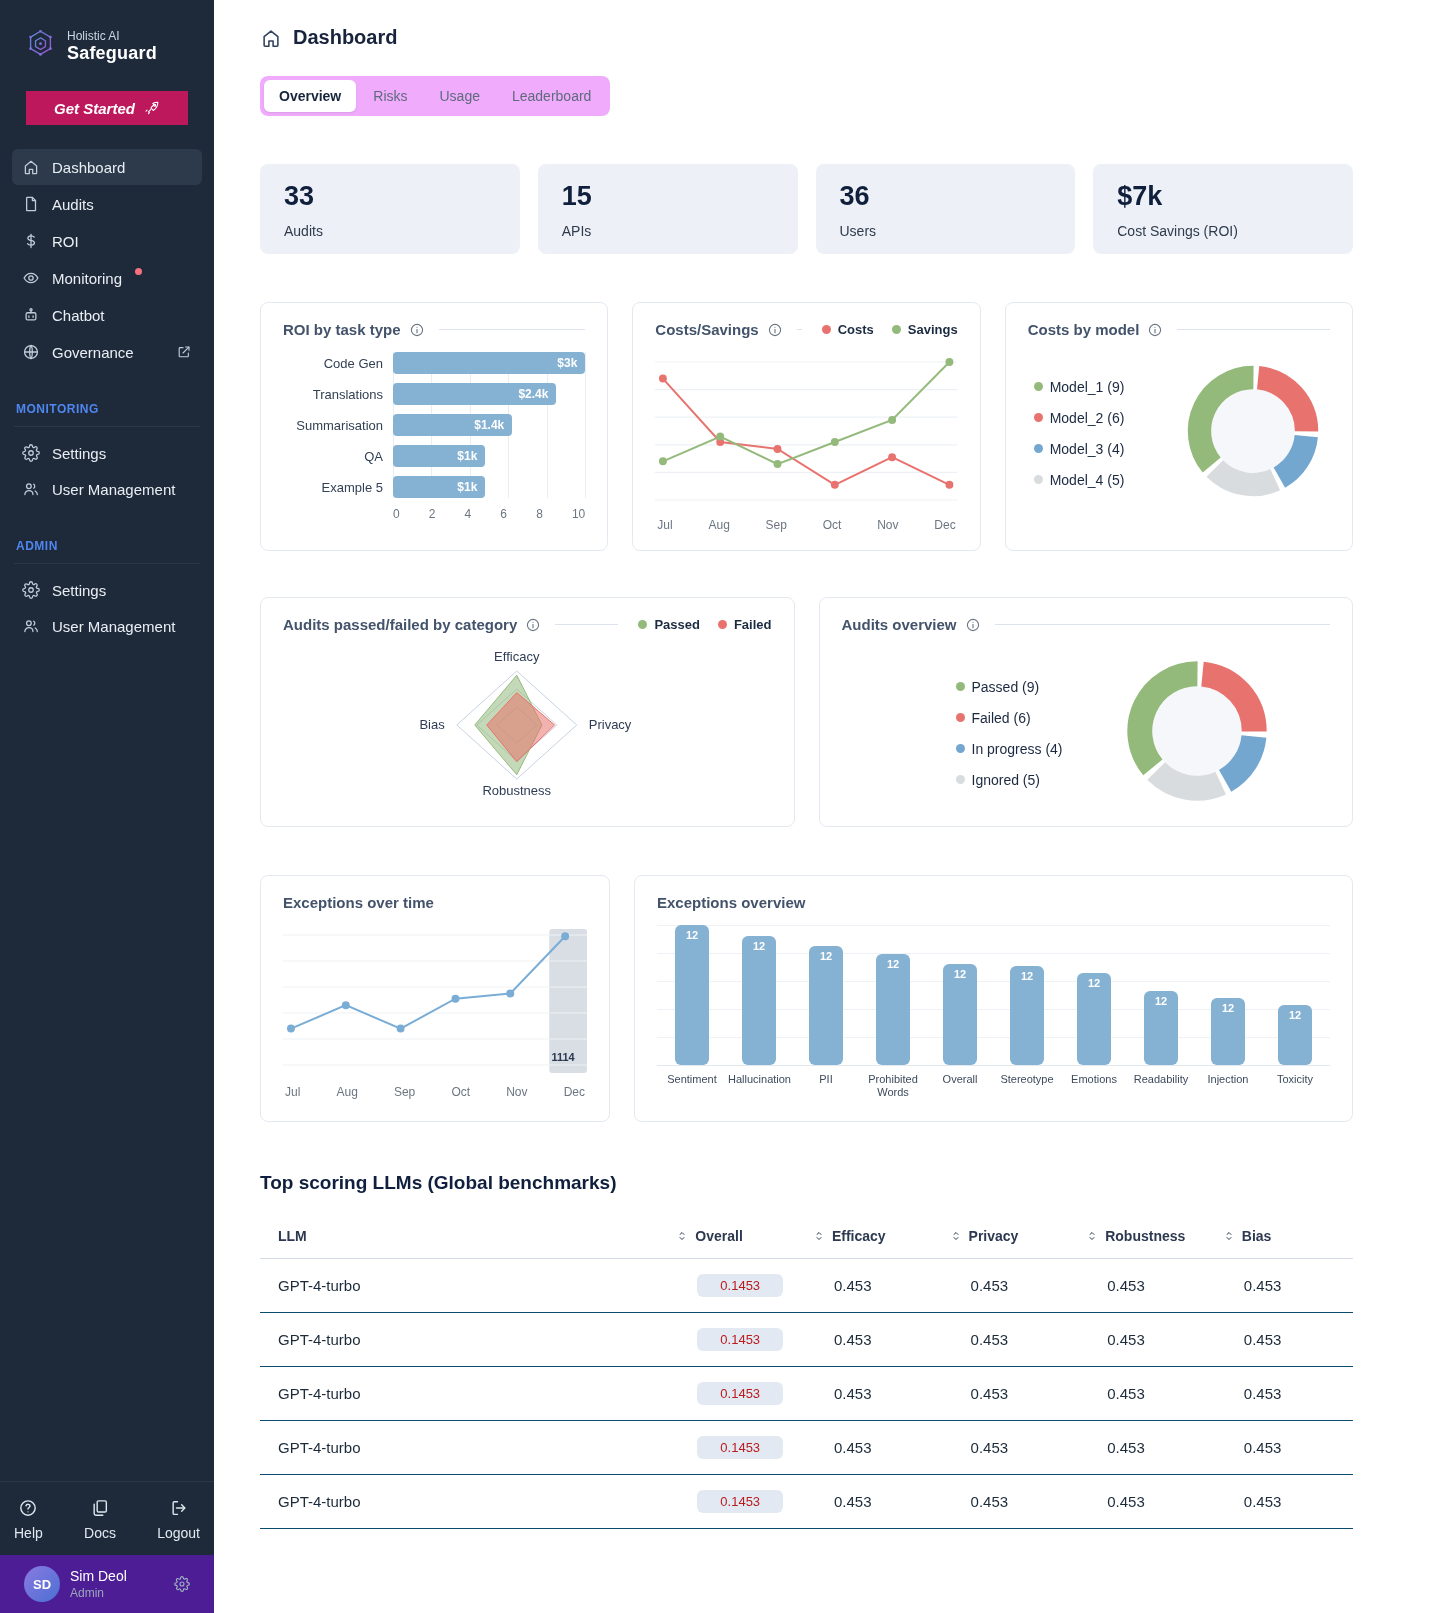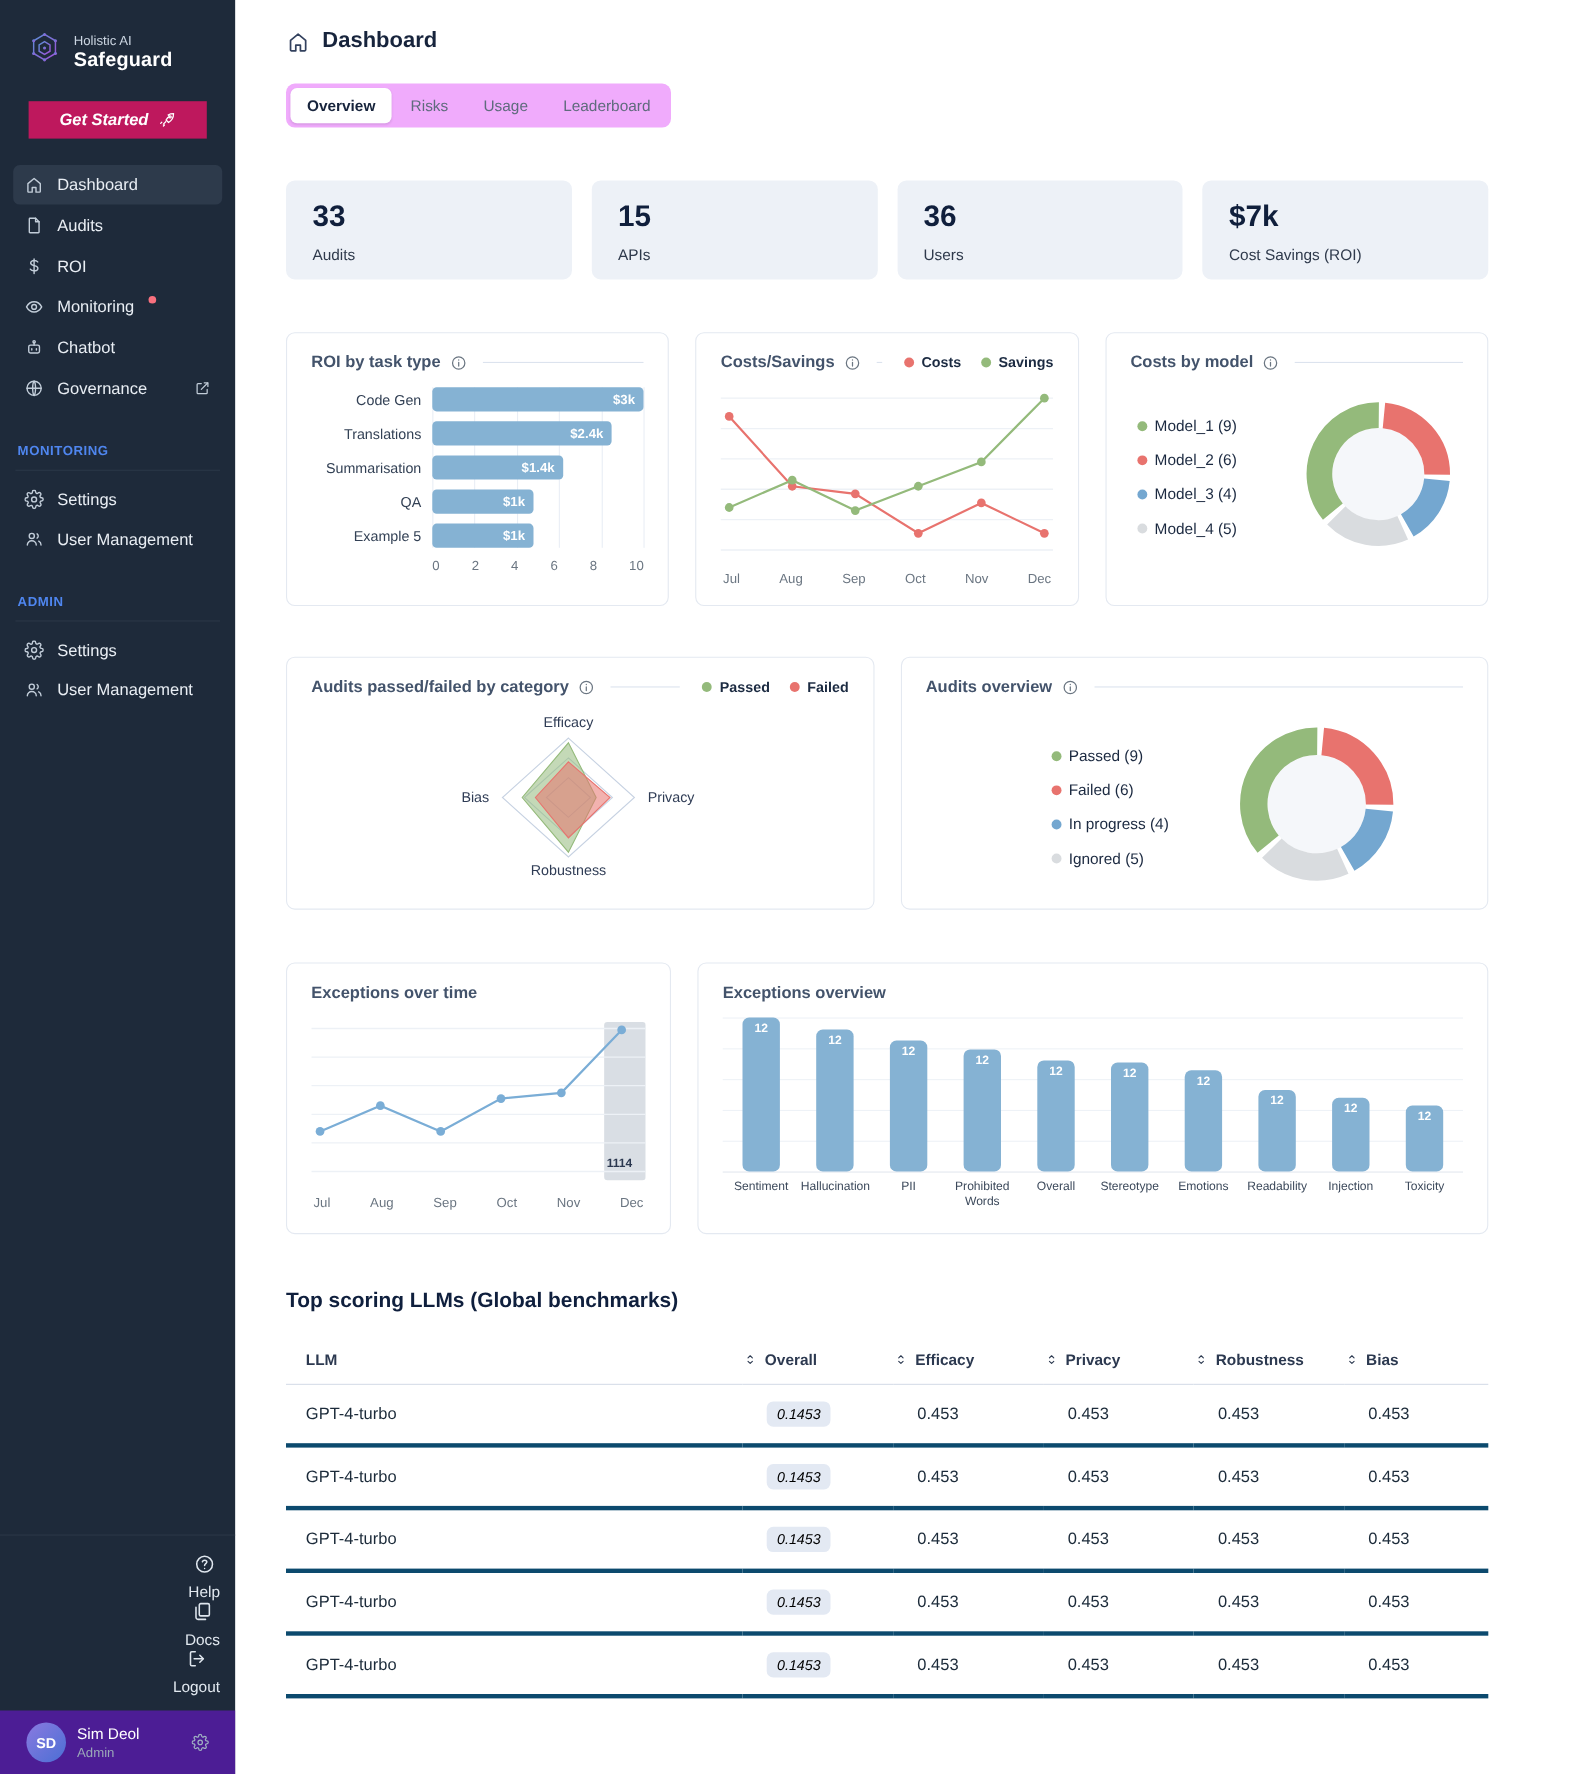--- a/index.html
+++ b/index.html
@@ -21,21 +21,21 @@
   .nav { padding:0 12px; display:flex; flex-direction:column; gap:1px; }
   .nav-item { display:flex; align-items:center; gap:12px; padding:9px 10px; border-radius:6px; font-size:15px; color:#e9eef4; cursor:pointer; }
   .nav-item.active { background:#2d3a4b; }
   .nav-icon { width:18px; height:18px; display:inline-flex; color:#c2cdd9; flex:0 0 18px; }
   .dot { display:inline-block; width:7px; height:7px; border-radius:50%; background:#f8707e; margin-left:1px; transform:translateY(-7px); }
   .ext { margin-left:auto; color:#c2cdd9; display:inline-flex; }
   .side-section { margin-top:32px; padding:0 12px; }
   .section-title { color:#4f86ef; font-size:12px; font-weight:700; letter-spacing:.5px; padding:0 4px 10px 4px; }
   .section-divider { border-top:1px solid #2b3747; margin:0 2px 8px 2px; }
   .sidebar-bottom { margin-top:auto; }
-  .footer-actions { display:flex; justify-content:space-between; align-items:flex-end; padding:16px 14px 14px 14px; border-top:1px solid #2b3747;flex-direction:column; }
+  .footer-actions { display:flex; justify-content:space-between; align-items:flex-end; padding:16px 14px 14px 14px; border-top:1px solid #2b3747; }
   .footer-action { display:flex; flex-direction:column; align-items:center; gap:7px; font-size:14px; color:#e2e9f0; cursor:pointer; }
   .f-ic { display:inline-flex; color:#dfe6ee; }
   .user-card { background:#4c1d95; display:flex; align-items:center; gap:10px; padding:11px 24px; cursor:pointer; }
   .avatar { width:36px; height:36px; border-radius:50%; background:linear-gradient(135deg,#8a7ae0 0%,#4b6fd4 100%);
     color:#fff; display:flex; align-items:center; justify-content:center; font-size:13px; font-weight:600; flex:0 0 36px; }
   .user-meta { display:flex; flex-direction:column; gap:2px; }
   .user-name { font-size:14px; color:#ffffff; }
   .user-role { font-size:12px; color:#9aa7b8; }
   .user-gear { margin-left:auto; color:#9fb0c2; display:inline-flex; cursor:pointer; }
 
@@ -101,23 +101,23 @@
   .vbar-labels { display:flex; justify-content:space-between; padding:0 4px; margin-top:8px; }
   .vbar-label { width:62px; text-align:center; font-size:11px; color:#3d4a5c; line-height:1.2; }
 
   
   .table-section { margin-top:50px; }
   .table-title { font-size:19px; font-weight:700; color:#0f1f3d; margin-bottom:20px; }
   table.llm-table { width:100%; border-collapse:collapse; }
   .llm-table th { text-align:left; font-size:14px; font-weight:600; color:#2c3950; padding:14px 0; border-bottom:1px solid #d6dde8; }
   .llm-table th .th-inner { display:flex; align-items:center; gap:6px; }
   .sort-ic { display:inline-flex; color:#2c3950; }
-  .llm-table td { padding:15px 0; border-bottom:4px solid #0c4a6e; font-size:15px; color:#1c2b3a;margin-top:27px; }
+  .llm-table td { padding:15px 0; border-bottom:1px solid #0c4a6e; font-size:15px; color:#1c2b3a;margin-top:27px; }
   .llm-table td.num { padding-left:22px; }
-  .badge { display:inline-block; background:#e3e9f3; border-radius:6px; padding:4px 9px; font-size:13px; color:#000000;font-style:italic; }
+  .badge { display:inline-block; background:#e3e9f3; border-radius:6px; padding:4px 23px; font-size:13px; color:#b91c1c; }
   .llm-table td.llm-cell { padding-left:18px; }
   .llm-table th.llm-head { padding-left:18px; }
 </style>
 </head>
 <body>
 
 <div class="app">
 
   <aside class="sidebar">
     <div class="brand">

